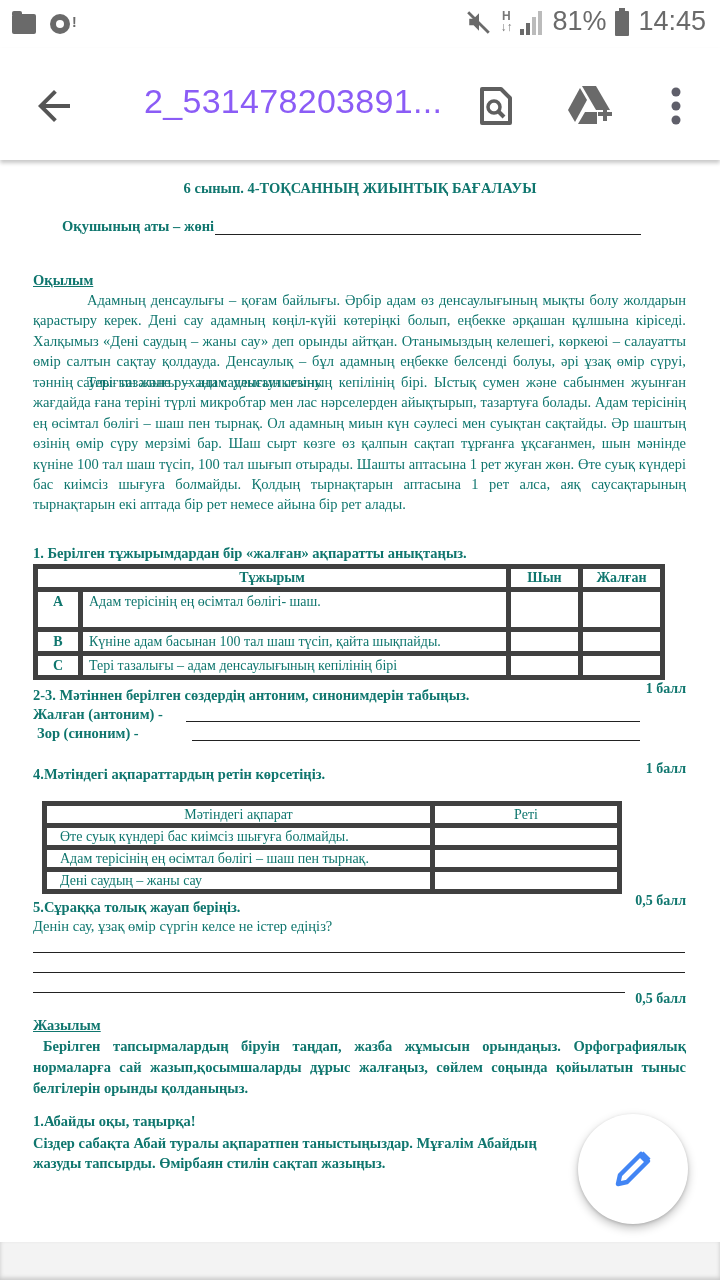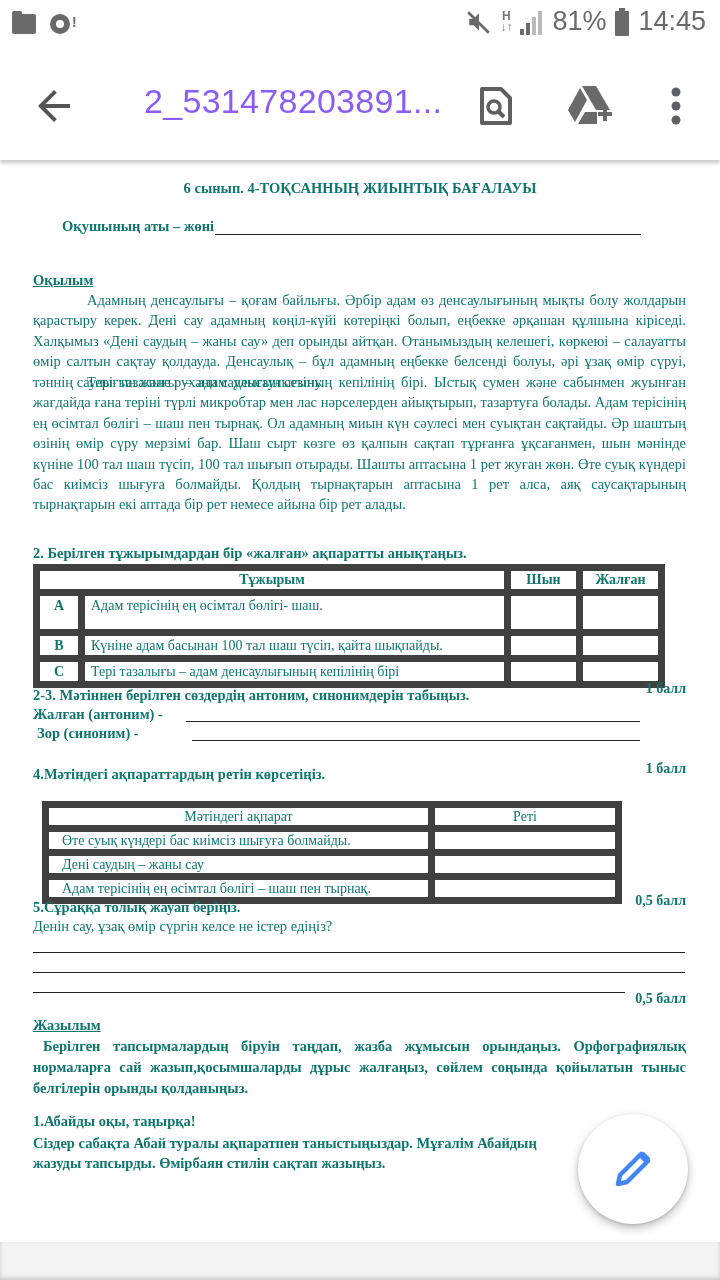--- a/index.html
+++ b/index.html
@@ -34,21 +34,21 @@
   .doc-heading { position: absolute; top: 20px; width: 720px; text-align: center; font-size: 14.5px; font-weight: bold; }
   .field { position: absolute; font-size: 14.5px; font-weight: bold; display: flex; align-items: flex-end; }
   .field .line { border-bottom: 1px solid #222; height: 14px; margin-left: 1px; }
   .section-label { position: absolute; left: 33px; font-size: 14.5px; font-weight: bold; text-decoration: underline; }
   .para { position: absolute; left: 33px; width: 653px; font-size: 14.5px; line-height: 20.4px; text-align: justify; }
   .para .indent { display: inline-block; width: 54px; }
   .q-title { position: absolute; left: 33px; font-size: 14.5px; font-weight: bold; }
   .points { position: absolute; right: 34px; font-size: 14px; font-weight: bold; margin-top: 15px; }
 
   table { border-collapse: collapse; position: absolute; font-size: 14px; }
-  td, th { border: 7px solid #404040; padding: 0 6px; vertical-align: top; font-weight: normal; }
+  td, th { border: 5px solid #404040; padding: 0 6px; vertical-align: top; font-weight: normal; }
   .t1 { left: 33px; top: 404px; width: 632px; }
   .t1 th { font-weight: bold; height: 19px; text-align: center; line-height: 18px; }
   .t1 td { line-height: 19px; }
   .t1 td.letter { width: 45px; text-align: center; font-weight: bold; }
   .t1 .c-true { width: 72px; }
   .t1 .c-false { width: 82px; }
   .t2 { left: 42px; top: 641px; width: 580px; }
   .t2 th { text-align: center; line-height: 17px; height: 18px; }
   .t2 td { line-height: 17px; height: 18px; padding: 0 13px; }
   .t2 .c-order { width: 187px; }
@@ -136,21 +136,21 @@
 
   <div class="field" style="left:62px; top:58px;">
     <span>Оқушының аты – жөні</span>
     <span class="line" style="width:426px;"></span>
   </div>
 
   <div class="section-label" style="top:112px;">Оқылым</div>
   <div class="para" style="top:130px;"><span class="indent"></span><span>Адамның денсаулығы – қоғам байлығы. Әрбір адам өз денсаулығының мықты болу жолдарын қарастыру керек. Дені сау адамның көңіл-күйі көтеріңкі болып, еңбекке әрқашан құлшына кіріседі. Халқымыз «Дені саудың – жаны сау» деп орынды айтқан. Отанымыздың келешегі, көркеюі – салауатты өмір салтын сақтау қолдауда. Денсаулық – бұл адамның еңбекке белсенді болуы, әрі ұзақ өмір сүруі, тәннің саулығын және рухани саулығын сезіну.</span></div>
   <div class="para" style="top:212px;"><span class="indent"></span><span>Тері тазалығы – адам денсаулығының кепілінің бірі. Ыстық сумен және сабынмен жуынған жағдайда ғана теріні түрлі микробтар мен лас нәрселерден айықтырып, тазартуға болады. Адам терісінің ең өсімтал бөлігі – шаш пен тырнақ. Ол адамның миын күн сәулесі мен суықтан сақтайды. Әр шаштың өзінің өмір сүру мерзімі бар. Шаш сырт көзге өз қалпын сақтап тұрғанға ұқсағанмен, шын мәнінде күніне 100 тал шаш түсіп, 100 тал шығып отырады. Шашты аптасына 1 рет жуған жөн. Өте суық күндері бас киімсіз шығуға болмайды. Қолдың тырнақтарын аптасына 1 рет алса, аяқ саусақтарының тырнақтарын екі аптада бір рет немесе айына бір рет алады.</span></div>
 
-  <div class="q-title" style="top:385px;">2. Берілген тұжырымдардан  бір «жалған» ақпаратты анықтаңыз.</div>
+  <div class="q-title" style="top:385px;">1. Берілген тұжырымдардан  бір «жалған» ақпаратты анықтаңыз.</div>
   <table class="t1">
     <tbody>
         <tr>
       <th colspan="2">Тұжырым</th>
       <th class="c-true">Шын</th>
       <th class="c-false">Жалған</th>
     </tr>
     <tr style="height:40px;">
       <td class="letter">A</td>
       <td>Адам терісінің ең өсімтал бөлігі- шаш.</td>
@@ -185,25 +185,25 @@
     <tbody>
         <tr>
       <th>Мәтіндегі ақпарат</th>
       <th class="c-order">Реті</th>
     </tr>
     <tr>
       <td>Өте суық күндері бас киімсіз шығуға болмайды.</td>
       <td></td>
     </tr>
     <tr>
+      <td>Адам терісінің ең өсімтал бөлігі – шаш пен тырнақ.</td>
+      <td></td>
+    </tr>
+    <tr>
       <td>Дені саудың – жаны сау</td>
-      <td></td>
-    </tr>
-    <tr>
-      <td>Адам терісінің ең өсімтал бөлігі – шаш пен тырнақ.</td>
       <td></td>
     </tr>
   </tbody>
     </table>
   <div class="points" style="top:718px;">0,5 балл</div>
 
   <div class="q-title" style="top:739px;">5.Сұраққа толық жауап беріңіз.</div>
   <div class="ans-row" style="left:33px; top:758px; font-weight:normal;text-align:right;">Денін сау, ұзақ өмір сүргін келсе не істер едіңіз?</div>
   <div class="ans-line" style="left:33px; top:792px; width:652px;"></div>
   <div class="ans-line" style="left:33px; top:812px; width:652px;"></div>

